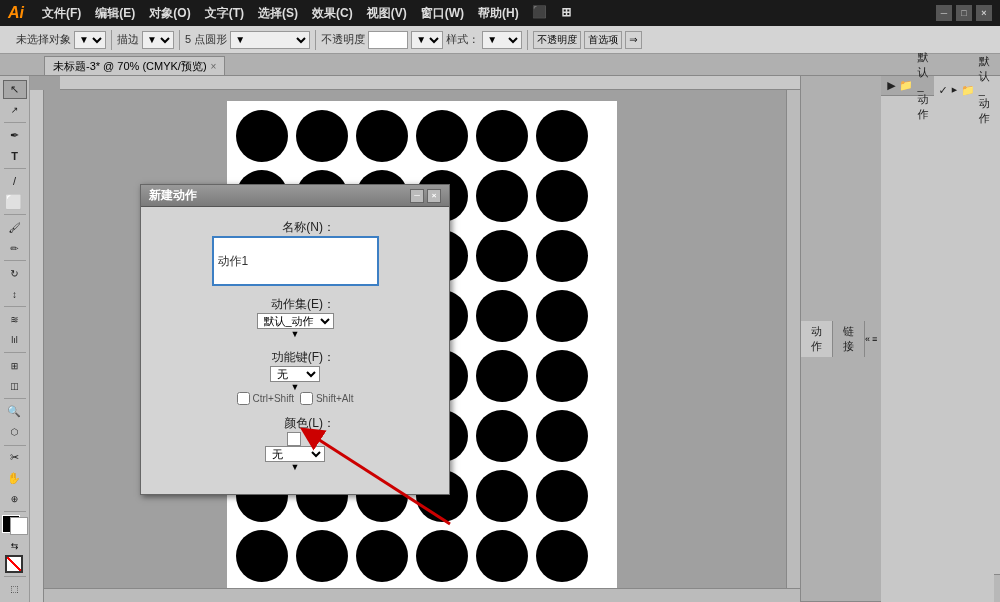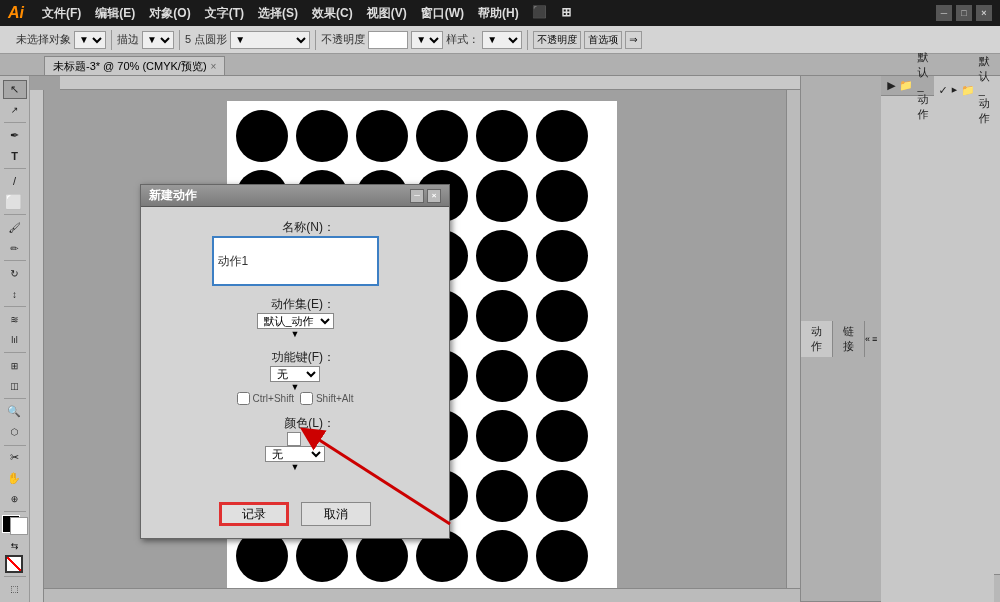--- a/index.html
+++ b/index.html
@@ -605,24 +605,20 @@
           <div class="dialog-row">
             <span class="dialog-label">颜色(L)：</span>
             <div style="width:14px;height:14px;background:#fff;border:1px solid #888;margin-right:2px;"></div>
             <select class="dialog-select" style="width:60px;">
               <option>无</option>
             </select>
             <span style="font-size:9px;">▼</span>
           </div>
         </div>
 
-        <div class="dialog-footer">
-          <button class="dialog-btn primary">记录</button>
-          <button class="dialog-btn">取消</button>
-        </div>
       </div>
 
       <svg style="position:absolute;top:0;left:0;width:100%;height:100%;pointer-events:none;overflow:visible;">
         <defs>
           <marker id="arrowhead" markerWidth="8" markerHeight="8" refX="4" refY="4" orient="auto">
             <polygon points="0 0, 8 4, 0 8" fill="#cc0000"></polygon>
           </marker>
         </defs>
         <line x1="420" y1="420" x2="280" y2="330" stroke="#cc0000" stroke-width="3" marker-end="url(#arrowhead)"></line>
       </svg>

